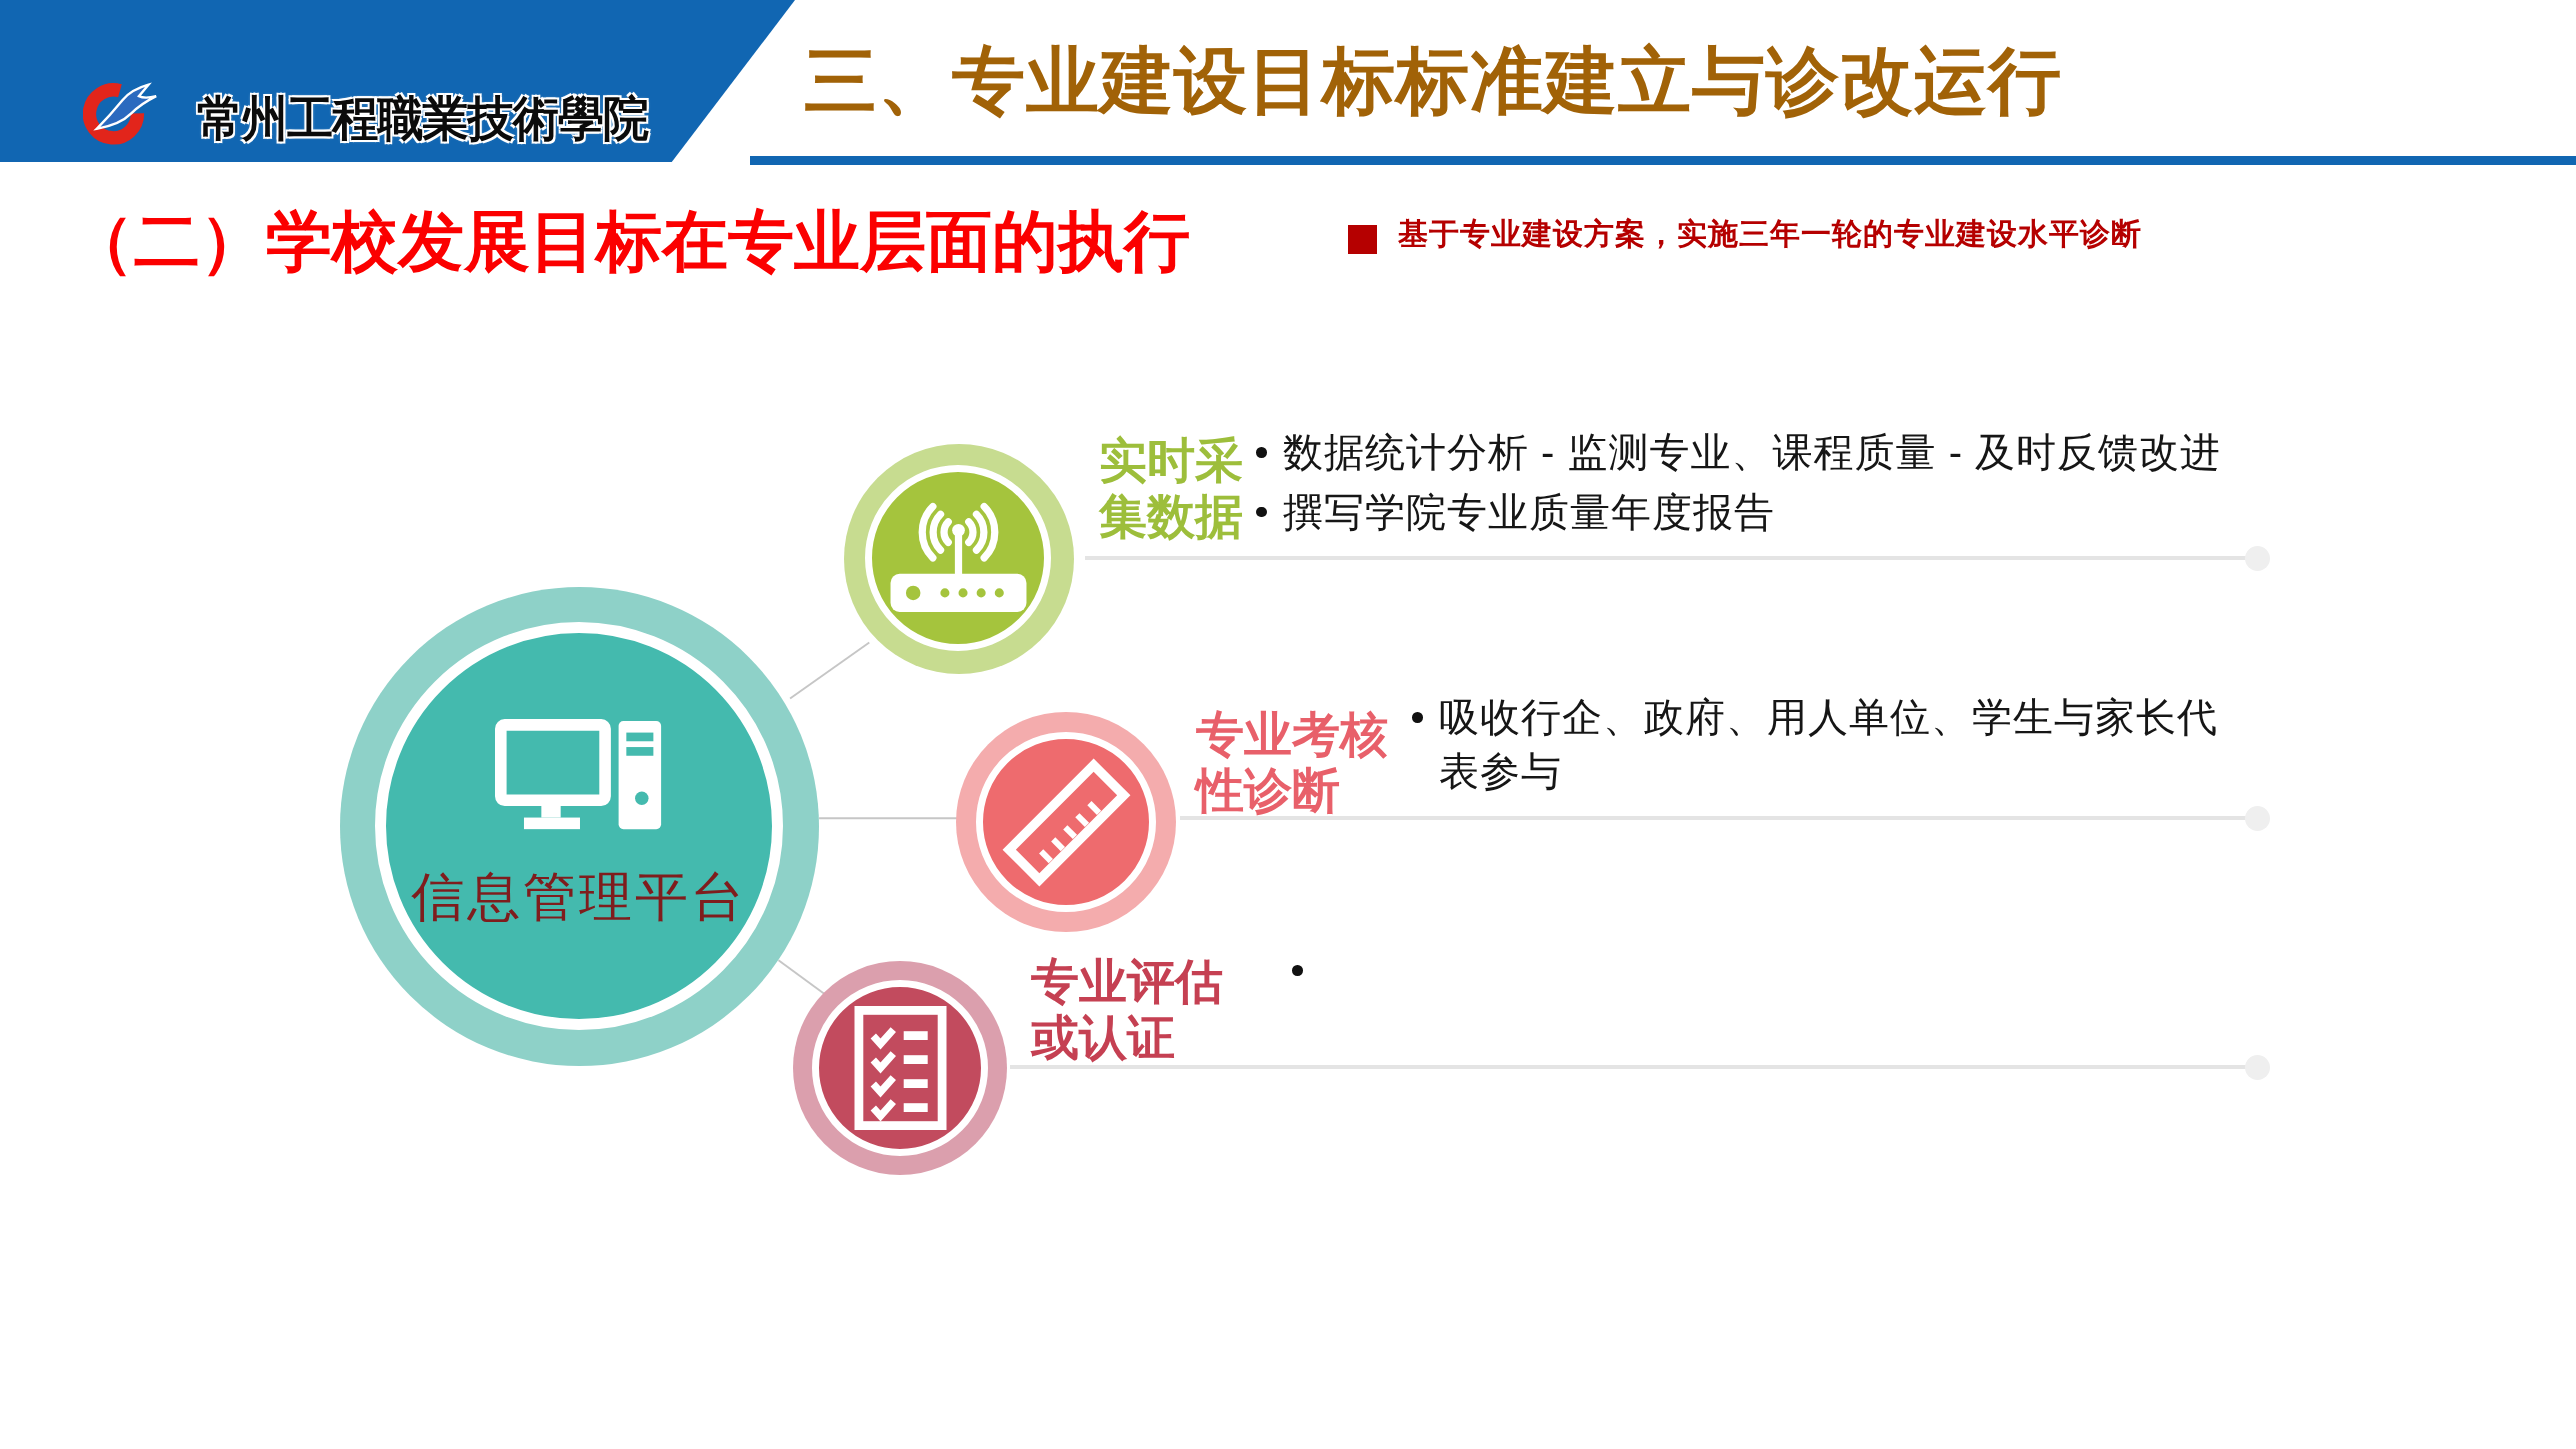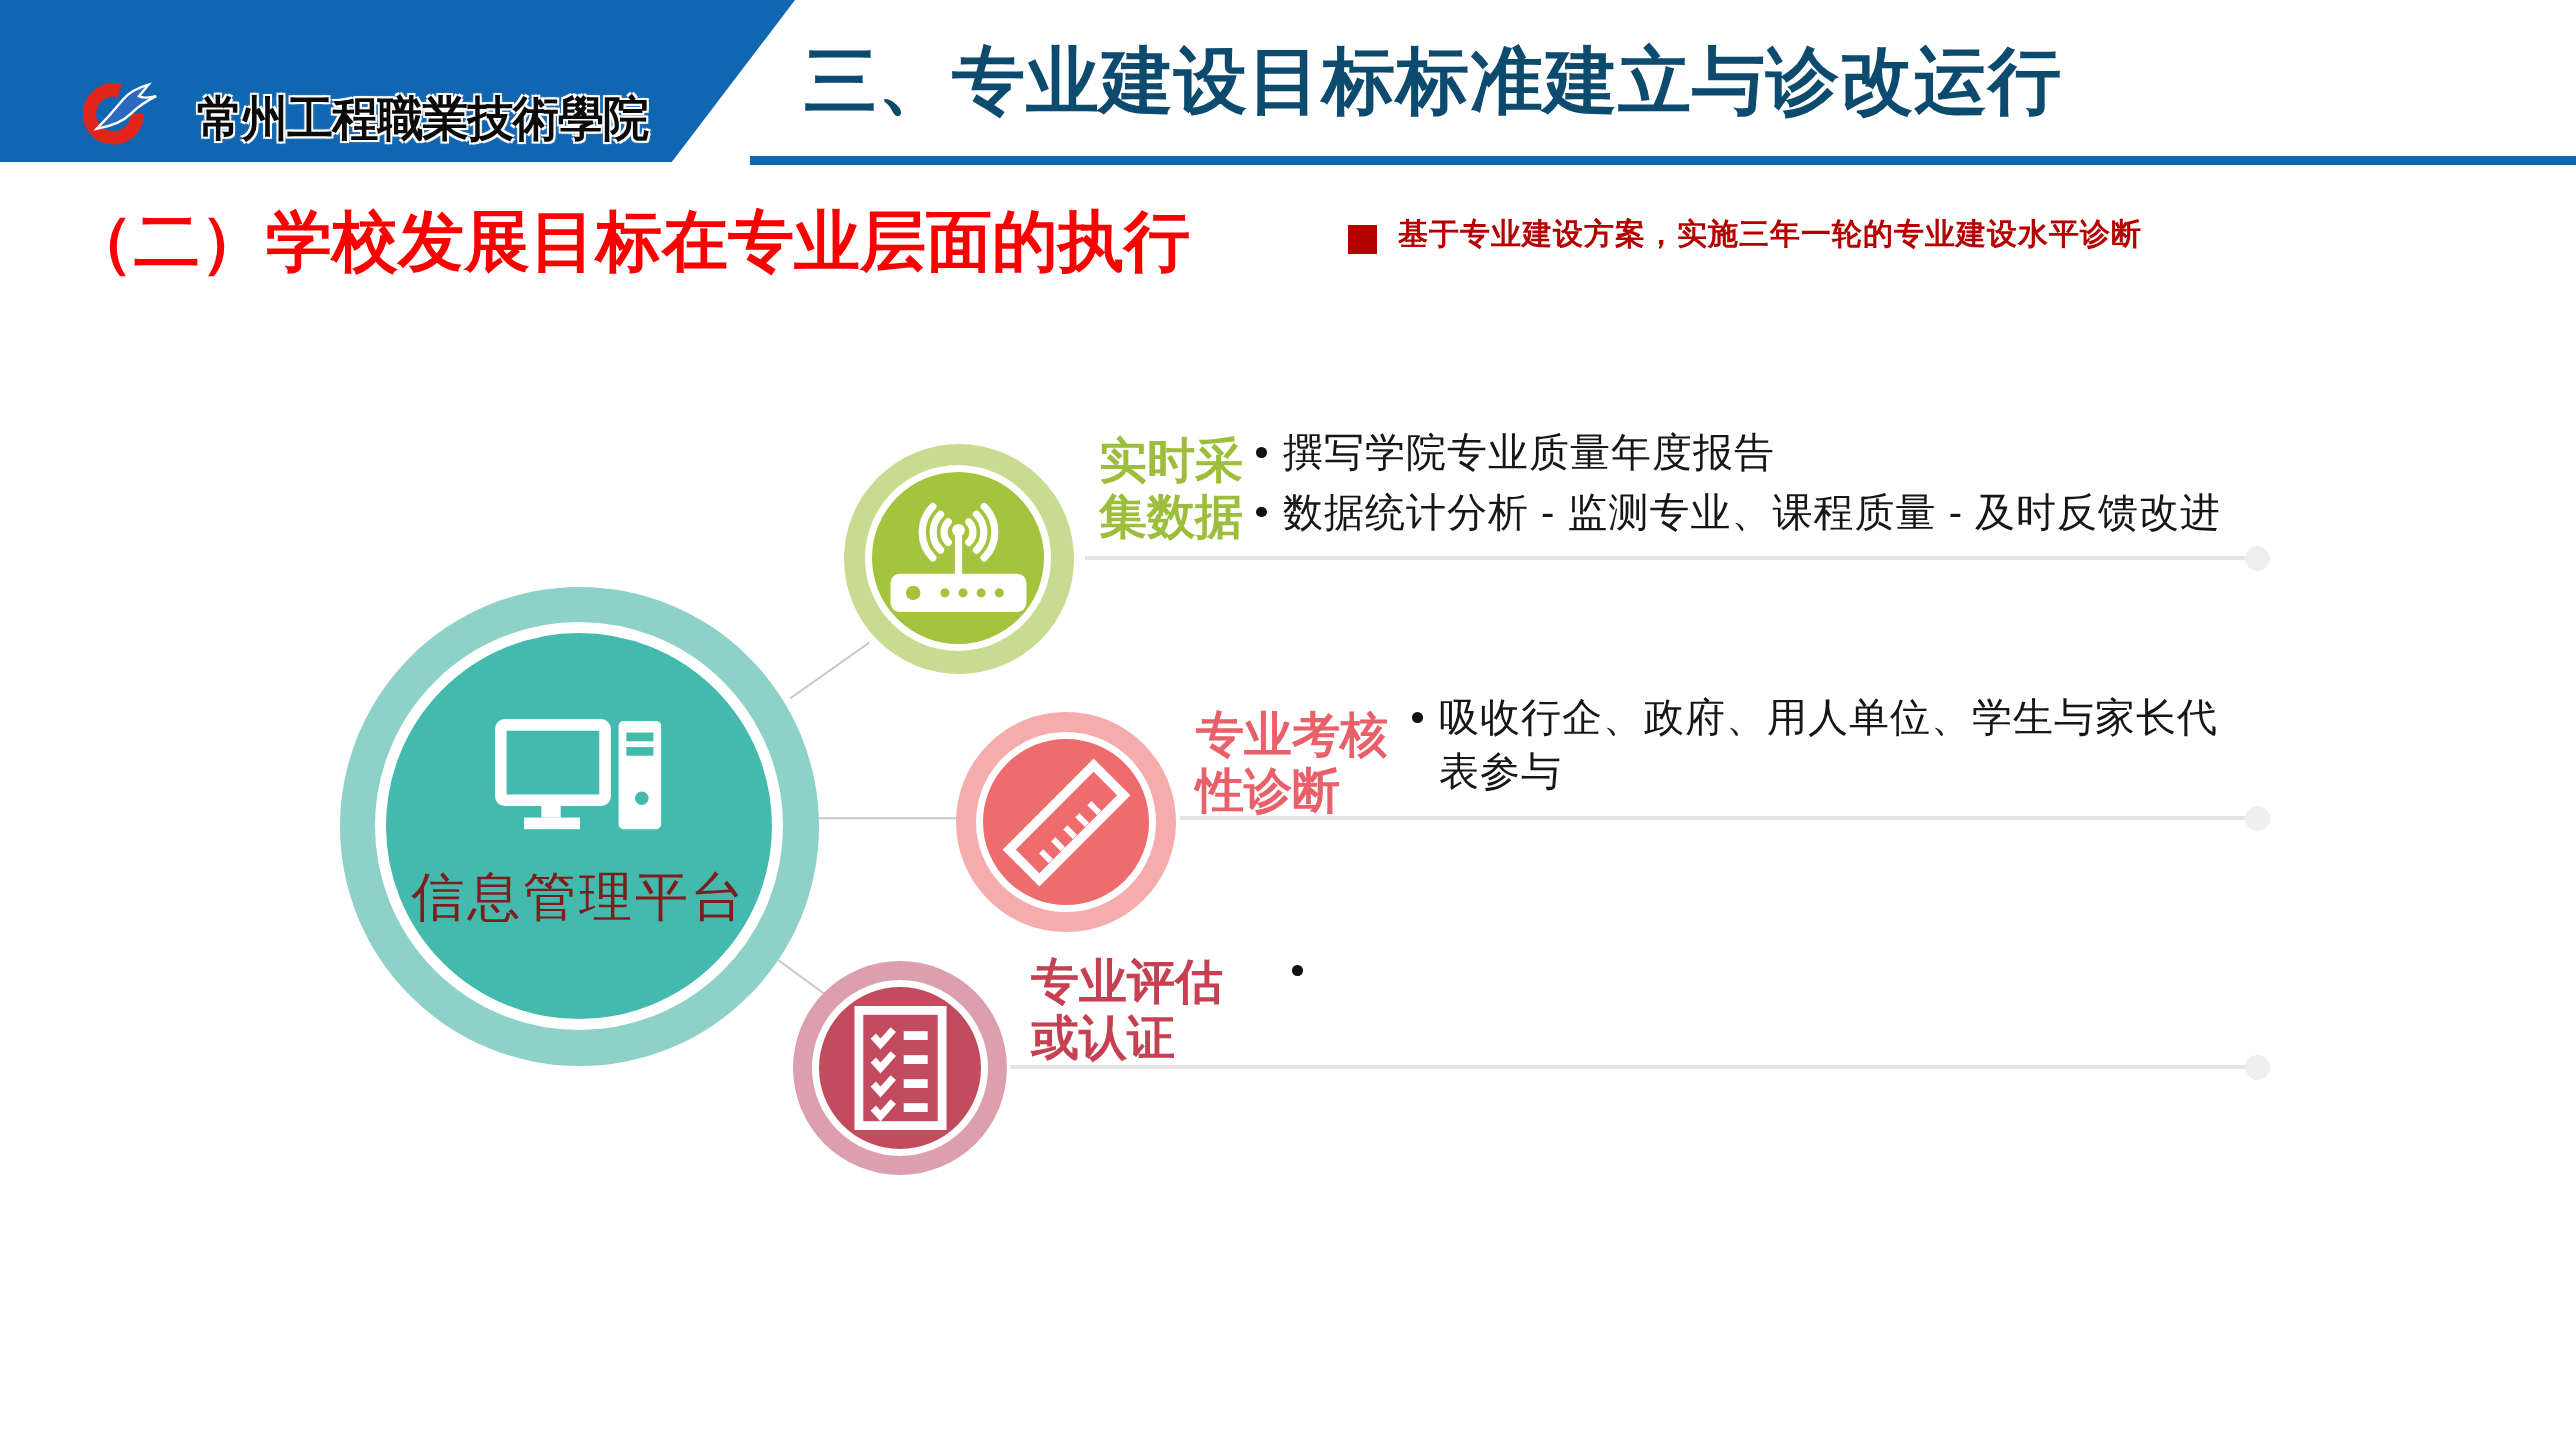--- a/index.html
+++ b/index.html
@@ -20,21 +20,21 @@
   .school-name{
     position:absolute;left:197px;top:87px;
     font-family:"DejaVu Serif","Liberation Serif",serif;
     font-size:48px;font-weight:bold;color:#0b0b0b;
     letter-spacing:-1px;transform:scaleX(.96);transform-origin:left center;
     white-space:nowrap;
     text-shadow:0 0 3.9px #fff,1.9px 1.9px 0 #fff,-1.9px -1.9px 0 #fff,1.9px -1.9px 0 #fff,-1.9px 1.9px 0 #fff;
   }
   .main-title{
     position:absolute;left:804px;top:33px;
-    font-size:73px;font-weight:bold;color:#0c4a6e;
+    font-size:73px;font-weight:bold;color:#a16207;
     letter-spacing:1px;white-space:nowrap;
   }
   .title-underline{
     position:absolute;left:750px;top:156px;width:1826px;height:8.7px;
     background:#1166B2;
   }
   .subtitle{
     position:absolute;left:68px;top:197px;
     font-size:66px;font-weight:bold;color:#FB0000;white-space:nowrap;
   }
@@ -206,26 +206,26 @@
     <div>集数据</div>
   </div>
   <div class="item-label item-label-3">
     <div>专业评估</div>
     <div>或认证</div>
   </div>
 
   <div class="bullets bullets-1">
     <div class="bullet-row">
       <span class="bullet-dot"></span>
+      <span class="bullet-text">数据统计分析 - 监测专业、课程质量 - 及时反馈改进</span>
+    </div>
+    <div class="bullet-row">
+      <span class="bullet-dot"></span>
       <span class="bullet-text">撰写学院专业质量年度报告</span>
     </div>
-    <div class="bullet-row">
-      <span class="bullet-dot"></span>
-      <span class="bullet-text">数据统计分析 - 监测专业、课程质量 - 及时反馈改进</span>
-    </div>
   </div>
 
   <div class="bullets bullets-2">
     <div class="bullet-row">
       <span class="bullet-dot"></span>
       <span class="bullet-text">吸收行企、政府、用人单位、学生与家长代表参与</span>
     </div>
   </div>
 
   <div class="bullets bullets-3">

